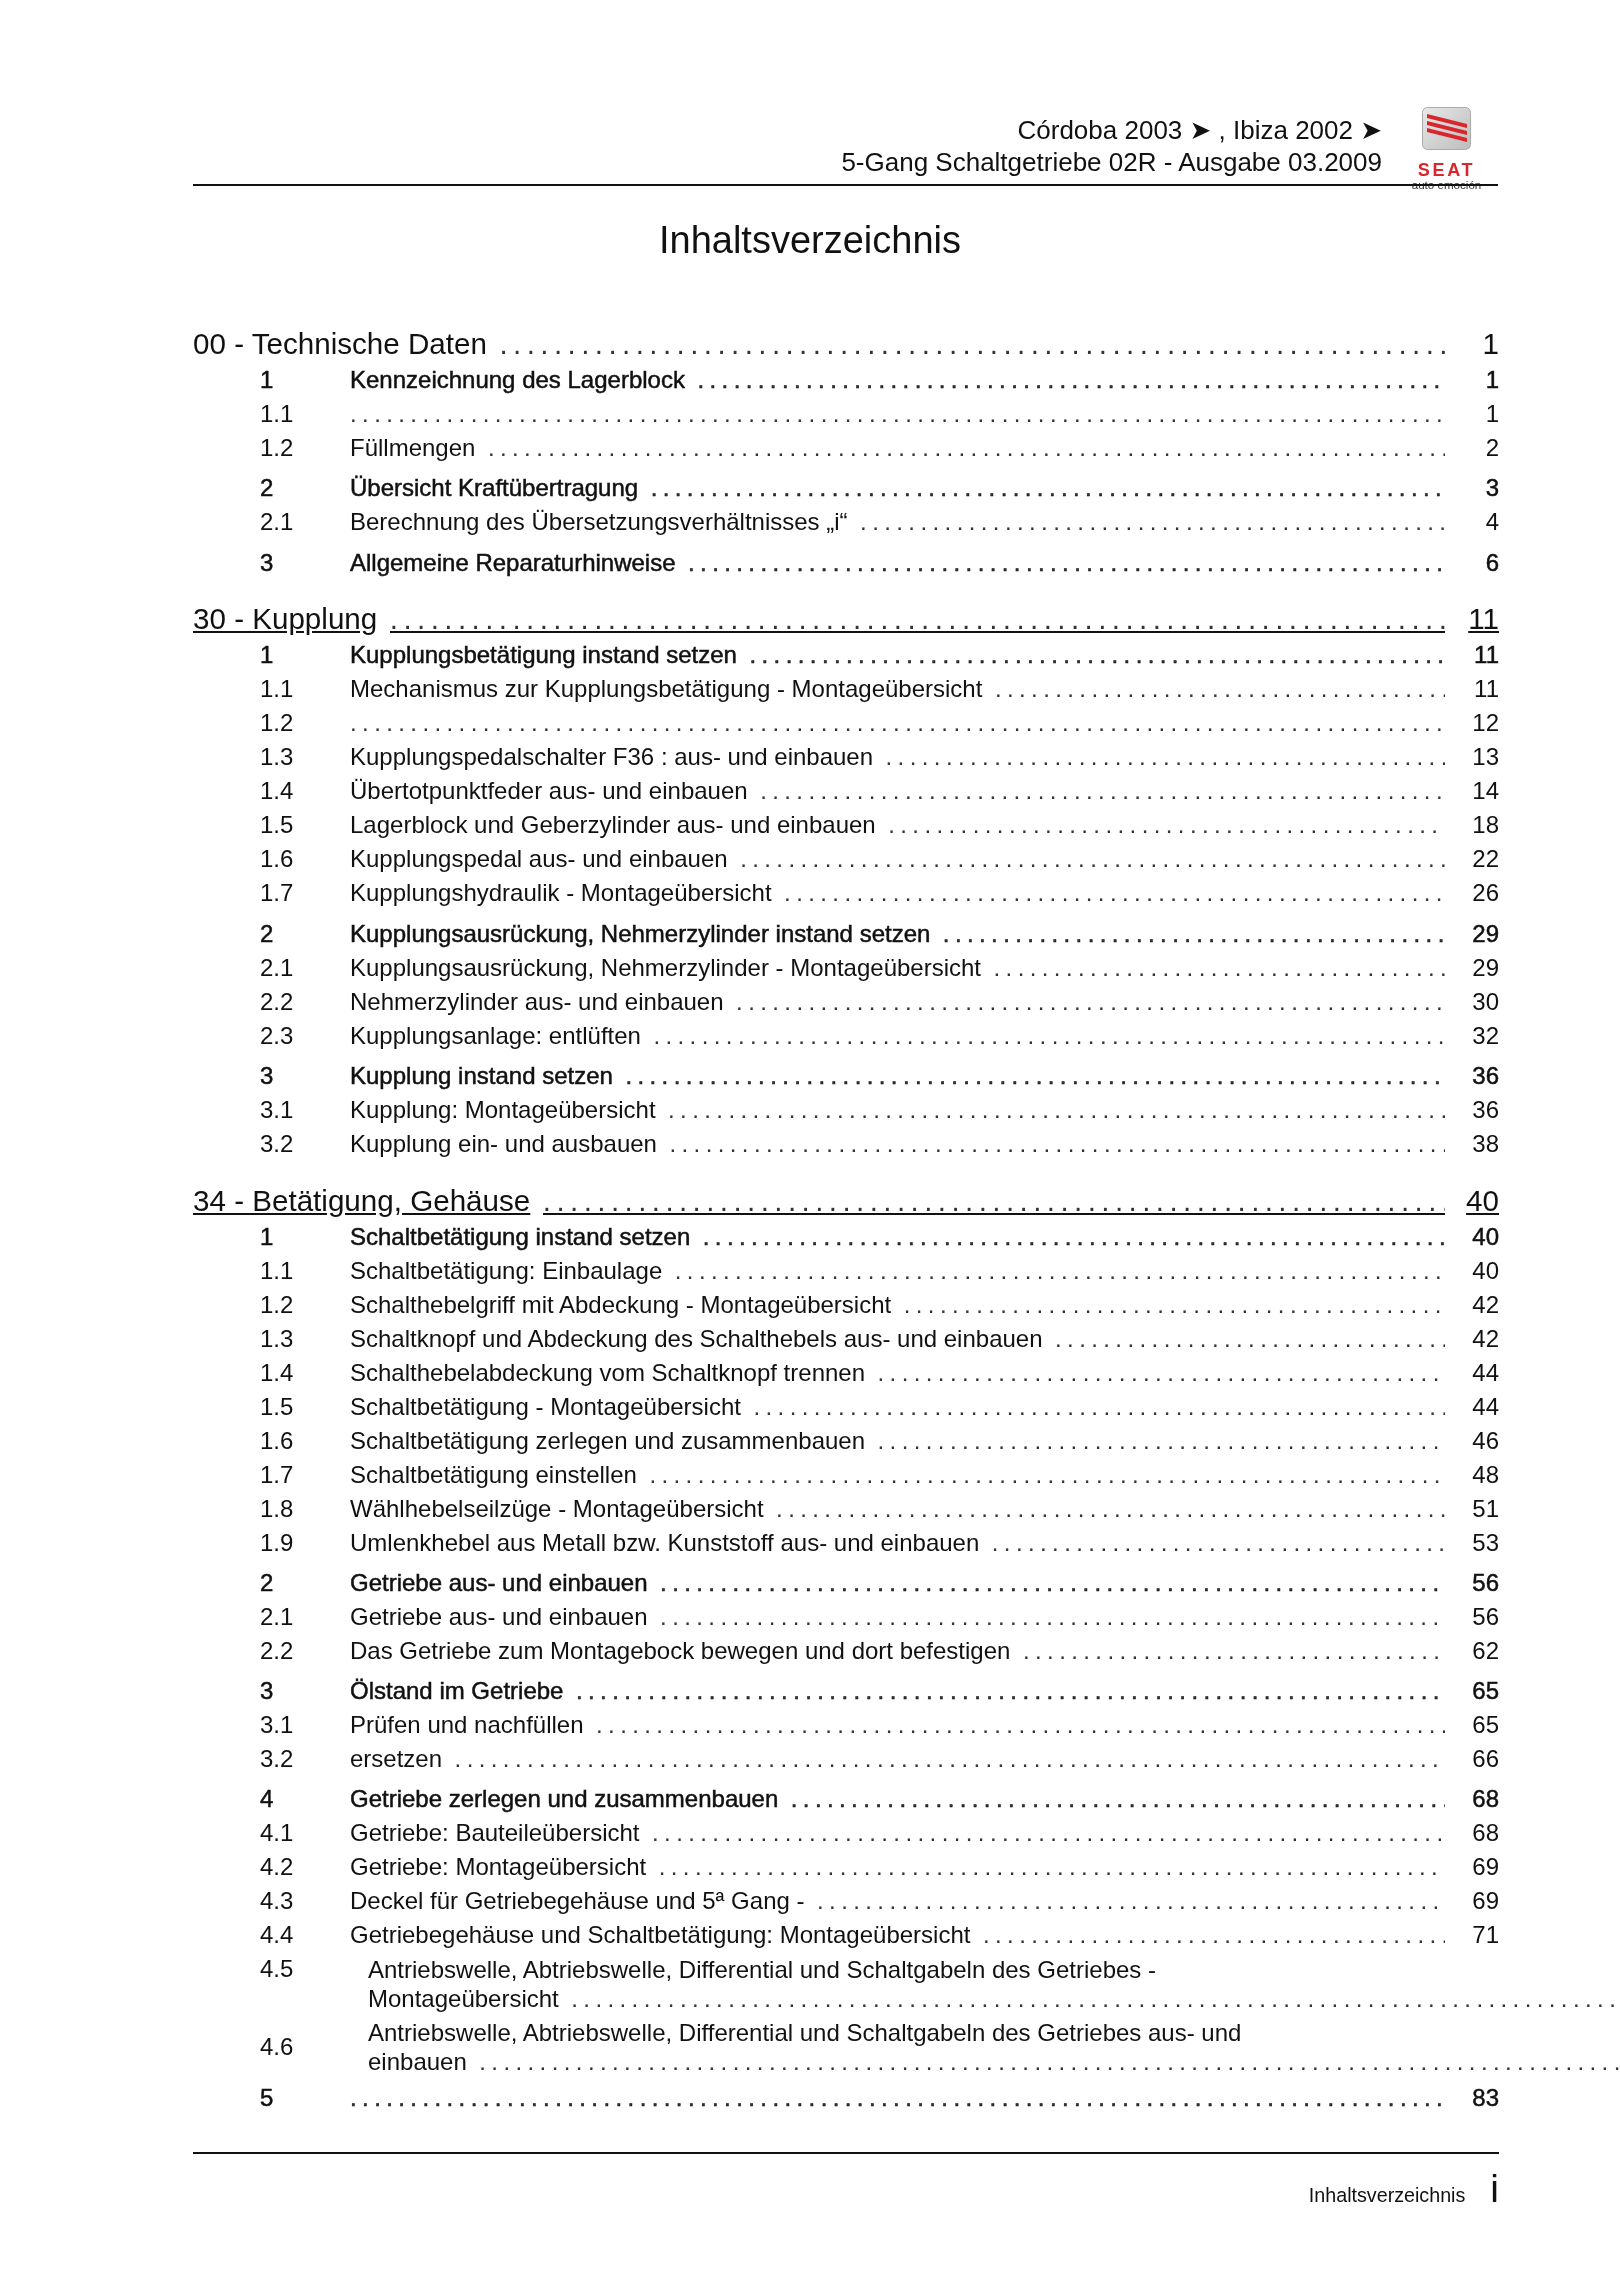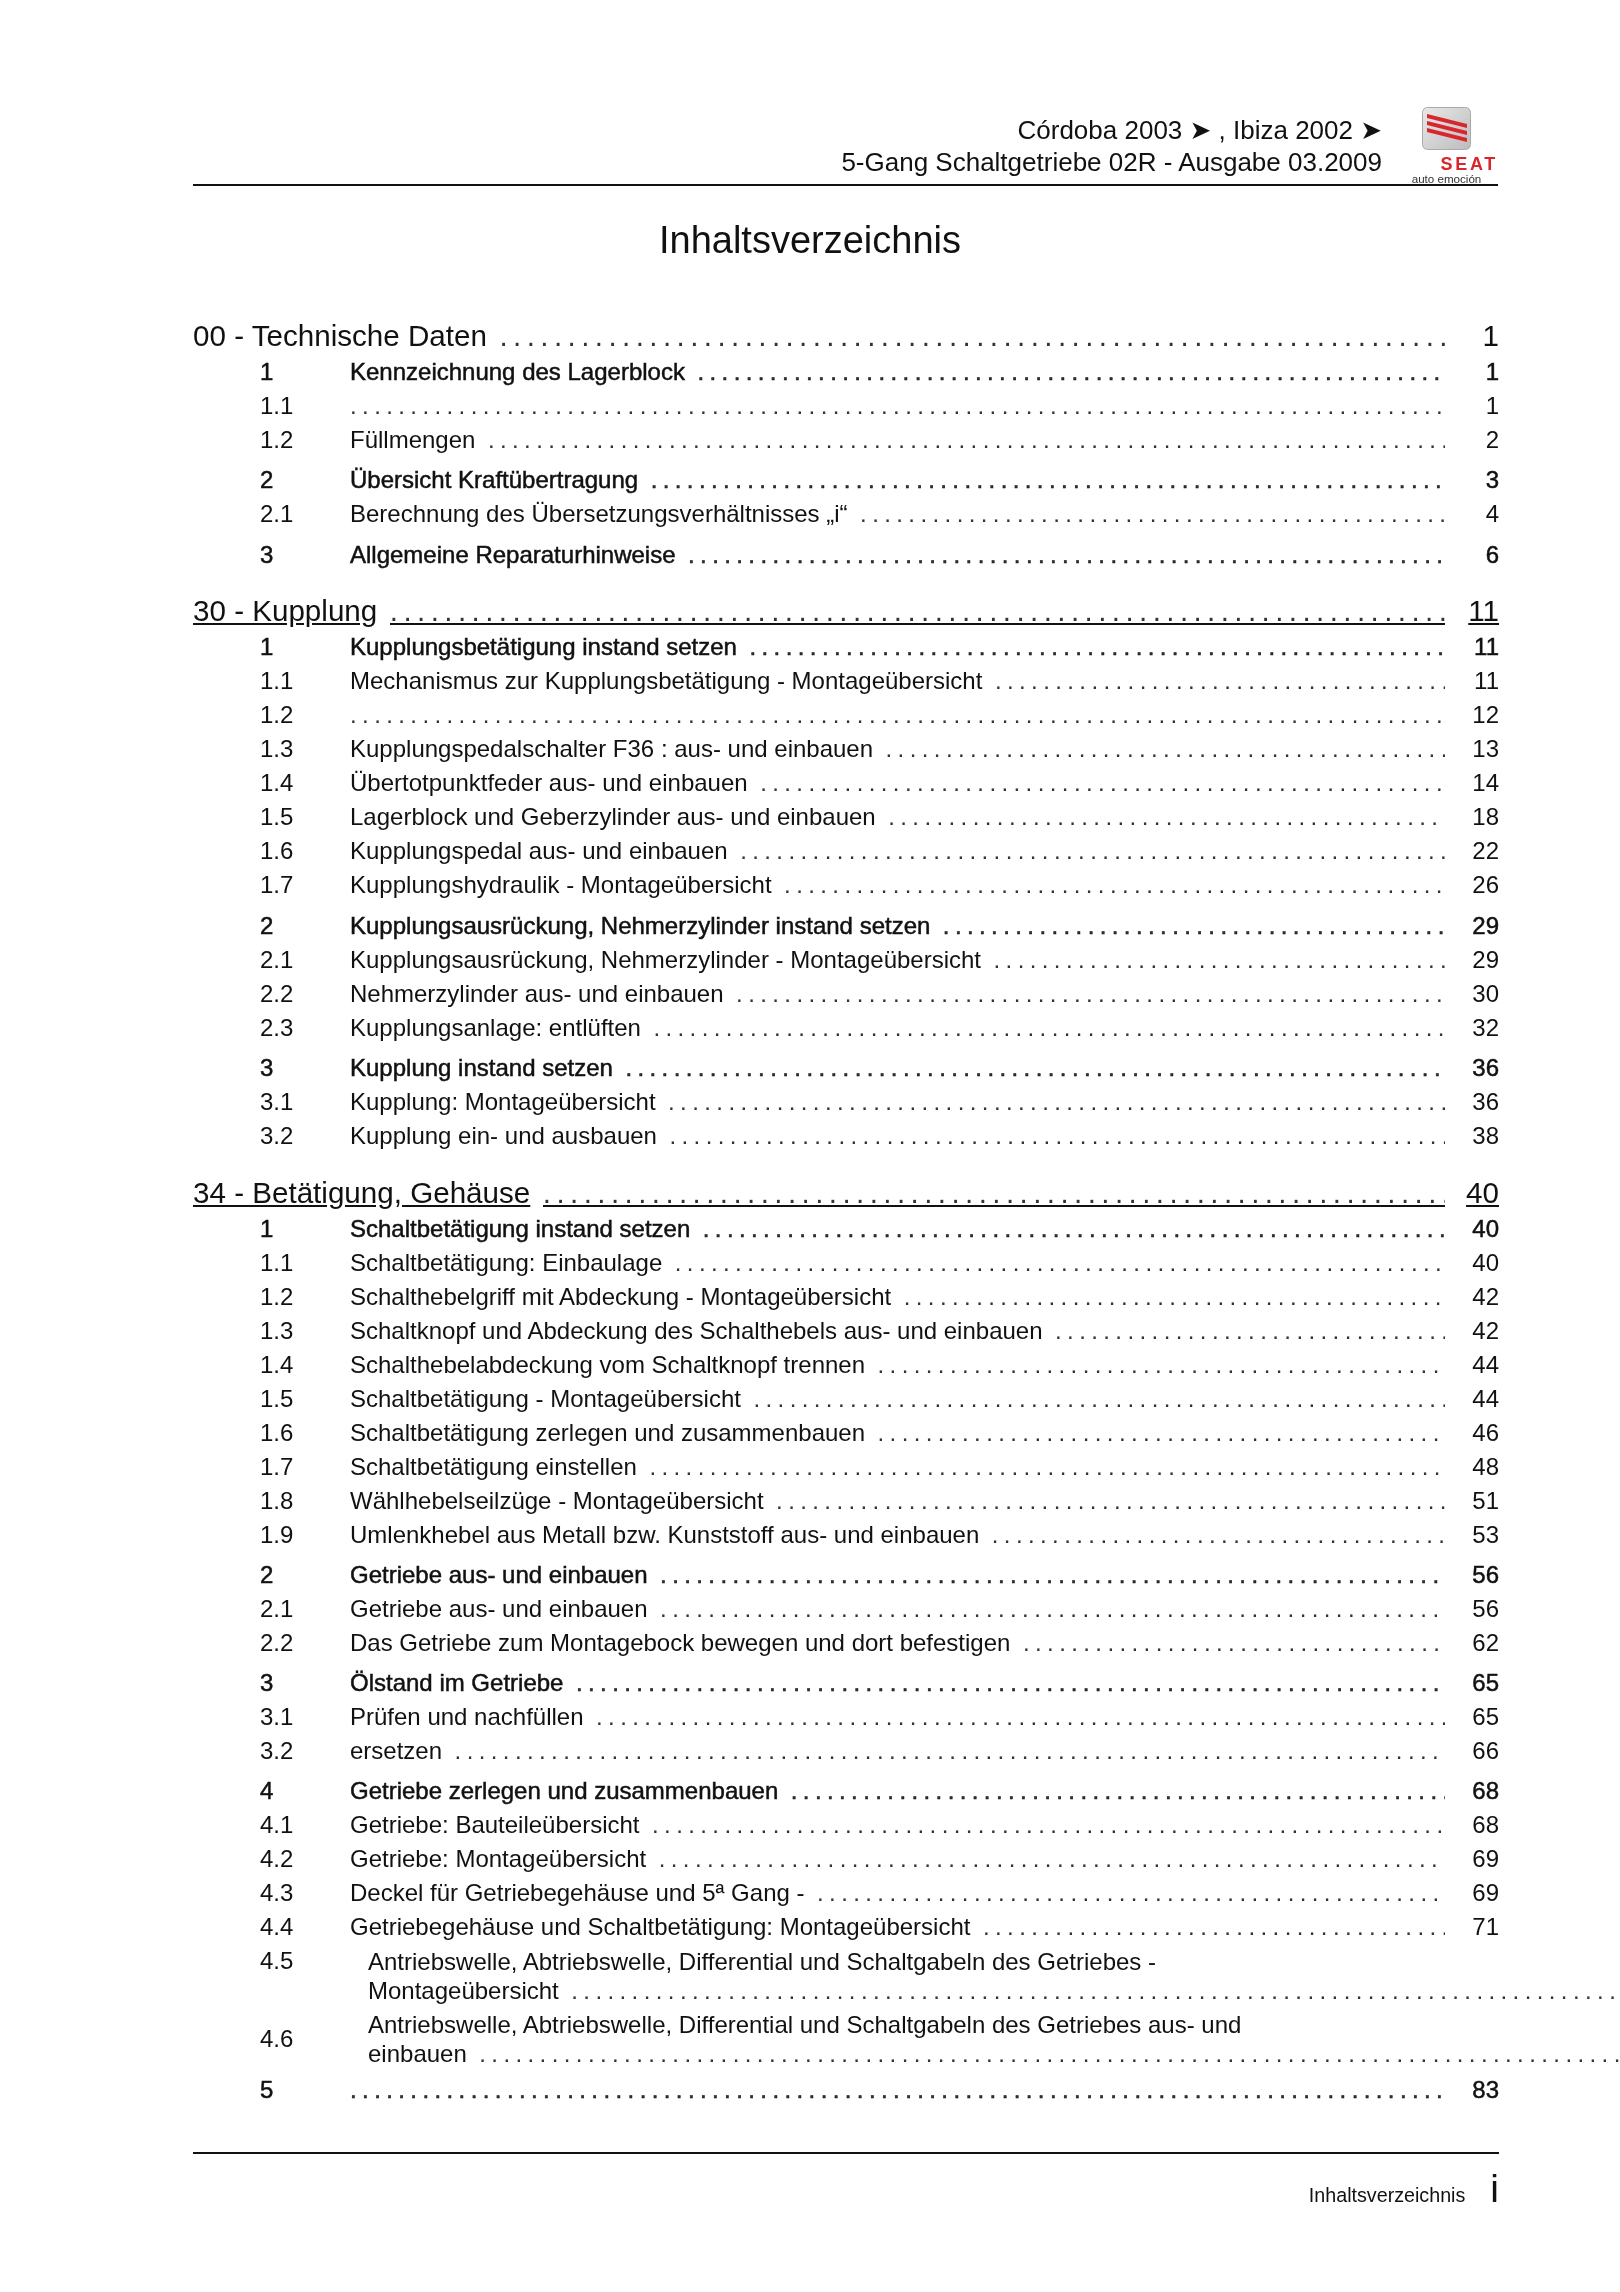--- a/index.html
+++ b/index.html
@@ -5,26 +5,26 @@
   html, body { margin: 0; padding: 0; background: #ffffff; }
   body { width: 1620px; height: 2293px; position: relative; overflow: hidden;
          font-family: "Liberation Sans", sans-serif; color: #111; }
   .header { position: absolute; left: 193px; right: 122px; top: 107px; height: 79px; }
   .header-text { position: absolute; right: 116px; top: 7.2px; text-align: right; font-size: 26px; line-height: 32px; }
   .header-line { position: absolute; left: 0; right: 0; bottom: 0; border-bottom: 2.7px solid #111; }
   .logo { position: absolute; right: 0; top: 0; width: 103px; height: 76px; text-align: center; }
   .logo-mark { width: 47px; height: 41px; margin: 0 auto; border-radius: 5.4px;
                background: linear-gradient(135deg,#e8e8e8,#bdbdbd); position: relative; overflow: hidden; border: 0.9px solid #aaa; }
   .logo-mark span { position: absolute; left: 3.6px; right: 3.6px; height: 3.6px; background: #d9262c; transform: skewY(14deg); }
-  .logo-word { color: #d9262c; font-weight: bold; font-size: 18px; letter-spacing: 2.7px; line-height: 18px; margin-top: 5px; text-align: right; }
+  .logo-word { color: #d9262c; font-weight: bold; font-size: 18px; letter-spacing: 2.7px; line-height: 18px; margin-top: 11px; }
   .logo-tag { font-size: 11.6px; color: #333; line-height: 12.5px; }
   .title { position: absolute; left: 0; right: 0; top: 219px; text-align: center; font-size: 38px; }
   .toc { position: absolute; left: 193px; right: 121px; top: 315px; }
   .row { display: flex; align-items: baseline; position: relative; }
-  .chapter { font-size: 29.6px; height: 39px; margin-top: 4px; }
+  .chapter { font-size: 29.6px; height: 39px; margin-top: 12px; }
   .chapter.gap { margin-top: 19.7px; text-decoration: underline; }
   .sec { font-size: 24px; height: 34px; padding-left: 67px; }
   .sec.bold { font-weight: normal; -webkit-text-stroke: 0.5px #111; }
   .sec.gap { margin-top: 6.3px; }
   .num { width: 90px; flex: 0 0 90px; }
   .label { white-space: nowrap; padding-right: 12.5px; }
   .dots { flex: 1 1 auto; overflow: hidden; white-space: nowrap; color: #333; letter-spacing: 5.4px; }
   .dots::after { content: "................................................................................................................................................................................"; }
   .page { width: 54px; flex: 0 0 54px; text-align: right; }
   .multi { height: auto; align-items: flex-end; gap: 18px; }

